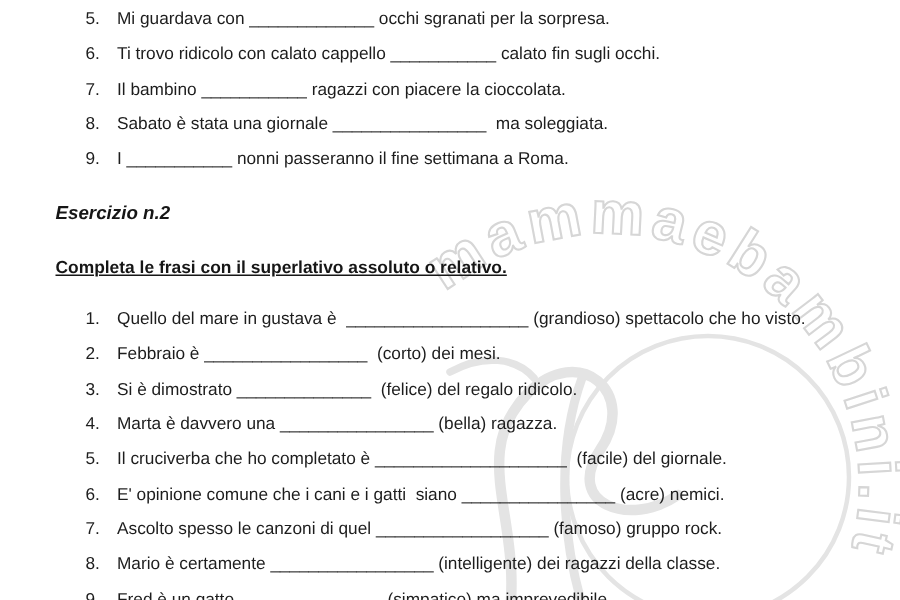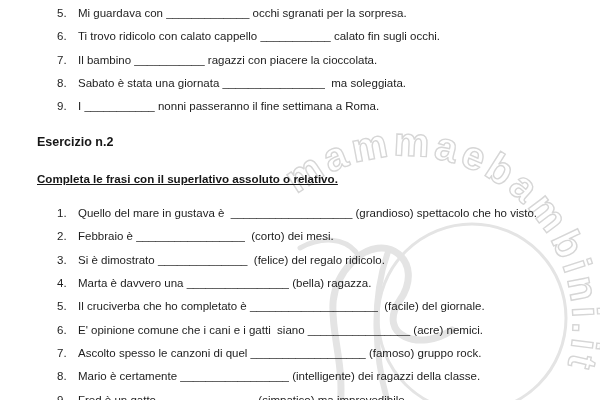--- a/index.html
+++ b/index.html
@@ -23,21 +23,21 @@
     pointer-events: none;
   }
   .content { position: relative; z-index: 1; padding-top: 6px; }
   .list { padding-left: 57px; }
   .row { display: flex; line-height: 14px; margin-bottom: 9.3px; }
   .num { flex: 0 0 21px; }
   .text { white-space: pre; }
   .heading {
     margin: 22px 0 0 37px;
     font-size: 12.5px; line-height: 15px;
-    font-weight: bold; color: #161616;
+    font-weight: bold; color: #161616; font-style: italic;
   }
   .instruction {
     margin: 22px 0 0 37px;
     font-size: 11.6px; line-height: 14px;
     font-weight: bold; color: #161616; text-decoration: underline;
   }
   .list2 { margin-top: 20px; }
 </style>
 </head>
 <body>
@@ -69,21 +69,21 @@
       <div class="row">
         <span class="num">6.</span>
         <span class="text">Ti trovo ridicolo con calato cappello ___________ calato fin sugli occhi.</span>
       </div>
       <div class="row">
         <span class="num">7.</span>
         <span class="text">Il bambino ___________ ragazzi con piacere la cioccolata.</span>
       </div>
       <div class="row">
         <span class="num">8.</span>
-        <span class="text">Sabato è stata una giornata ________________  ma soleggiata.</span>
+        <span class="text">Sabato è stata una giornale ________________  ma soleggiata.</span>
       </div>
       <div class="row">
         <span class="num">9.</span>
         <span class="text">I ___________ nonni passeranno il fine settimana a Roma.</span>
       </div>
     </div>
 
     <div class="heading">Esercizio n.2</div>
     <div class="instruction">Completa le frasi con il superlativo assoluto o relativo.</div>
 

